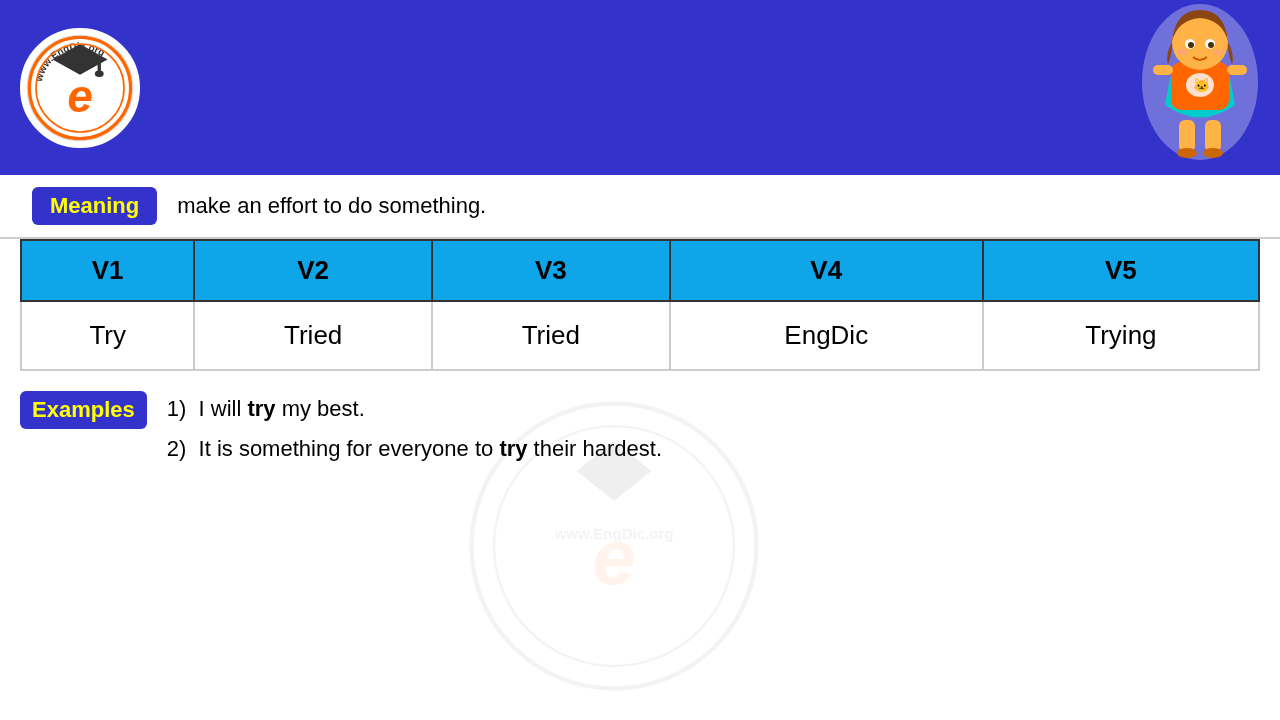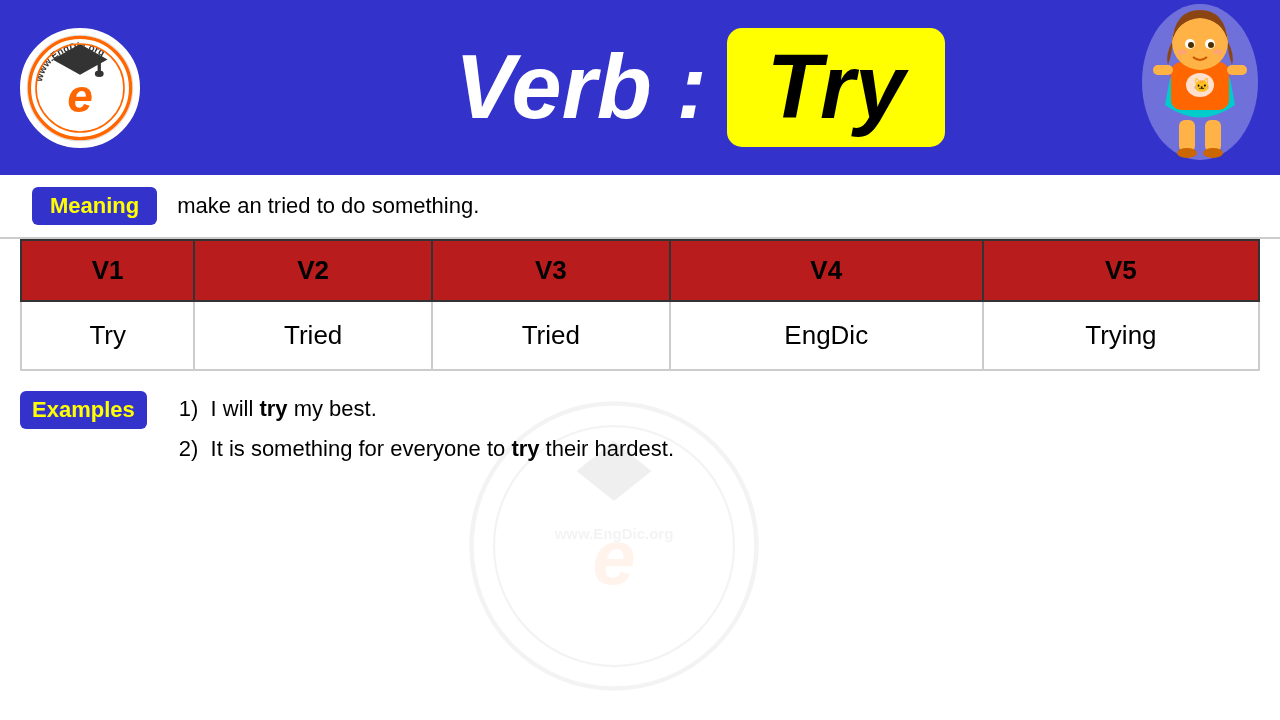--- a/index.html
+++ b/index.html
@@ -118,21 +118,21 @@
     }
 
     
     .verb-table {
       width: 100%;
       border-collapse: collapse;
       border: 2px solid #333;
     }
 
     .verb-table th {
-      background: #b91c1c;
+      background: #0ea5e9;
       border: 2px solid #333;
       font-size: 26px;
       font-weight: bold;
       padding: 14px 6px;
       text-align: center;
       color: #000;
     }
 
     .verb-table td {
       border: 2px solid #ccc;
@@ -163,21 +163,20 @@
       border-radius: 6px;
       margin-right: 20px;
       flex-shrink: 0;
       margin-top: 2px;
     }
 
     .examples-list {
       font-size: 22px;
       color: #000;
       line-height: 1.8;
-      margin-left: 12px;
     }
 
     .examples-list .bold {
       font-weight: bold;
     }
 
     .watermark-svg {
       width: 300px;
       height: 300px;
       opacity: 0.07;
@@ -212,26 +211,20 @@
 
         <polygon points="50,10 75,24 50,38 25,24" fill="#333"></polygon>
         <rect x="66" y="24" width="3" height="12" fill="#333"></rect>
         <ellipse cx="67.5" cy="37" rx="4" ry="3" fill="#333"></ellipse>
 
         <circle cx="50" cy="50" r="46" fill="none" stroke="#ff6600" stroke-width="3"></circle>
         <circle cx="50" cy="50" r="40" fill="none" stroke="#ff6600" stroke-width="1.5"></circle>
       </svg>
     </div>
 
-    <div class="header-title">
-      <span class="verb-text">Verb :</span>
-      <div class="verb-badge">
-        <span class="verb-word">Try</span>
-      </div>
-    </div>
 
     <div class="character">
       <svg class="girl-svg" viewBox="0 0 130 165" xmlns="http://www.w3.org/2000/svg">
 
         <ellipse cx="65" cy="82" rx="58" ry="78" fill="white" opacity="0.3"></ellipse>
 
         <rect x="44" y="120" width="16" height="32" rx="6" fill="#ffb347"></rect>
         <rect x="70" y="120" width="16" height="32" rx="6" fill="#ffb347"></rect>
 
         <ellipse cx="52" cy="153" rx="10" ry="5" fill="#cc6600"></ellipse>
@@ -263,21 +256,21 @@
         <path d="M58,57 Q65,63 72,57" stroke="#cc5500" stroke-width="2" fill="none"></path>
 
         <ellipse cx="47" cy="52" rx="5" ry="3" fill="#ff9999" opacity="0.5"></ellipse>
         <ellipse cx="83" cy="52" rx="5" ry="3" fill="#ff9999" opacity="0.5"></ellipse>
       </svg>
     </div>
   </div>
 
   <div class="meaning-row">
     <div class="meaning-badge">Meaning</div>
-    <div class="meaning-text">make an tried to do something.</div>
+    <div class="meaning-text">make an effort to do something.</div>
   </div>
 
   <div class="table-section">
     <table class="verb-table">
       <thead>
         <tr>
           <th>V1</th>
           <th>V2</th>
           <th>V3</th>
           <th>V4</th>

